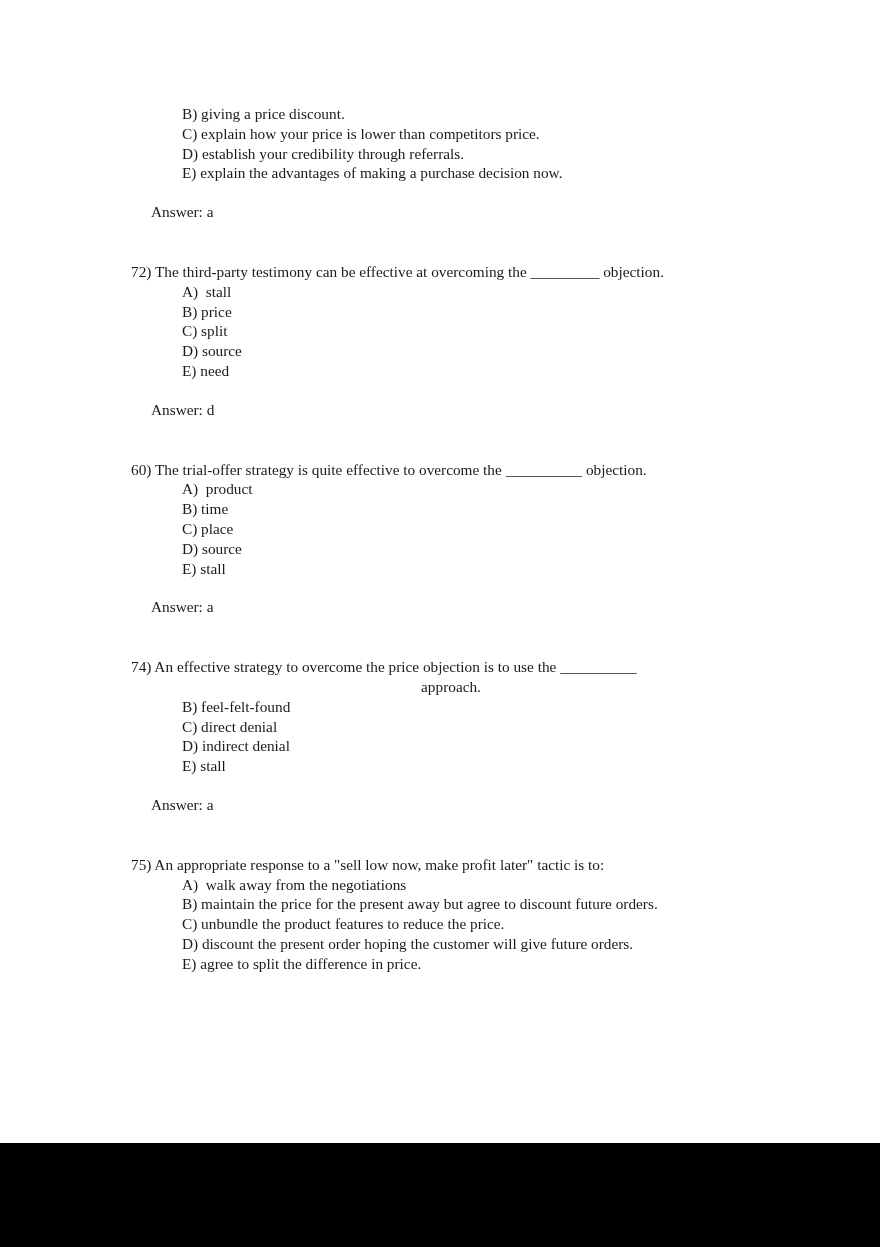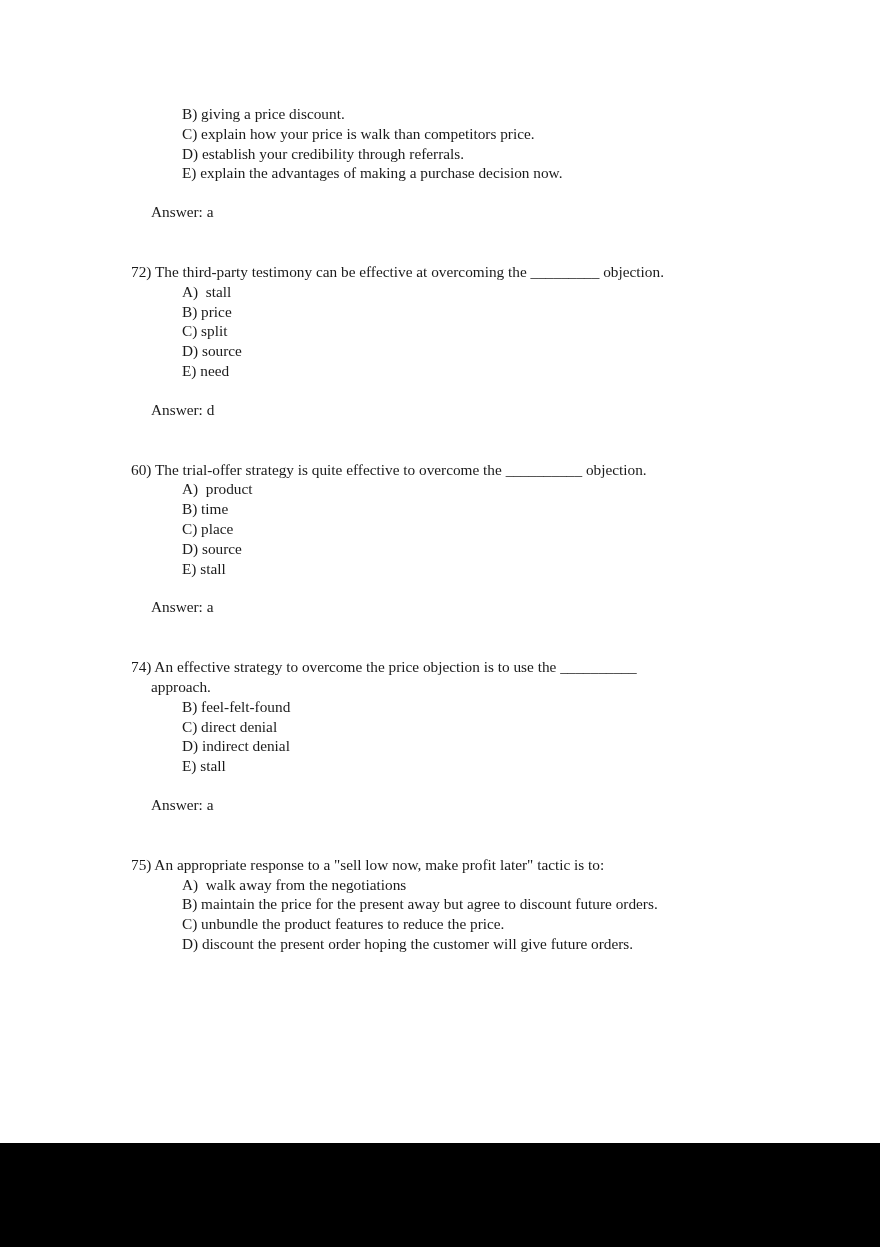--- a/index.html
+++ b/index.html
@@ -31,20 +31,21 @@
     font-size: 15.3px;
     line-height: 19.8px;
     margin: 0;
     padding: 0;
     text-indent: 0;
     white-space: pre-wrap;
   }
   .stem .cont {
     display: block;
     padding-left: 20px;
+    text-align: center;
   }
   .options {
     list-style: none;
     margin: 0;
     padding: 0 0 0 51px;
   }
   .options li {
     font-size: 15.3px;
     line-height: 19.8px;
     margin: 0;
@@ -72,21 +73,21 @@
 </head>
 <body>
 
 <div class="page">
 
   <div class="content">
 
     <div class="qblock">
       <ul class="options">
         <li>B) giving a price discount.</li>
-        <li>C) explain how your price is walk than competitors price.</li>
+        <li>C) explain how your price is lower than competitors price.</li>
         <li>D) establish your credibility through referrals.</li>
         <li>E) explain the advantages of making a purchase decision now.</li>
       </ul>
       <div class="gap-before-answer"></div>
       <div class="answer">Answer: a</div>
     </div>
 
     <div class="gap-before-question"></div>
 
     <div class="qblock">
@@ -133,20 +134,21 @@
 
     <div class="gap-before-question"></div>
 
     <div class="qblock">
       <p class="stem">75) An appropriate response to a "sell low now, make profit later" tactic is to:</p>
       <ul class="options">
         <li>A)  walk away from the negotiations</li>
         <li>B) maintain the price for the present away but agree to discount future orders.</li>
         <li>C) unbundle the product features to reduce the price.</li>
         <li>D) discount the present order hoping the customer will give future orders.</li>
+        <li>E) agree to split the difference in price.</li>
       </ul>
     </div>
 
   </div>
 
   <div class="bottom-bar"></div>
 
 </div>
 
 </body></html>

